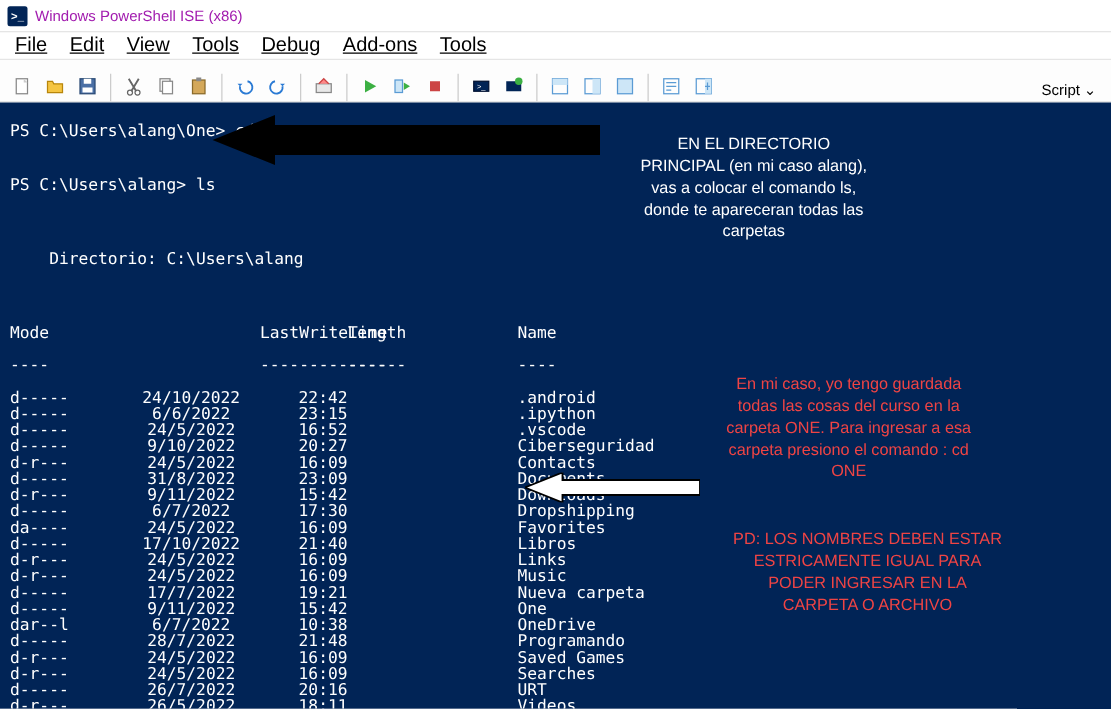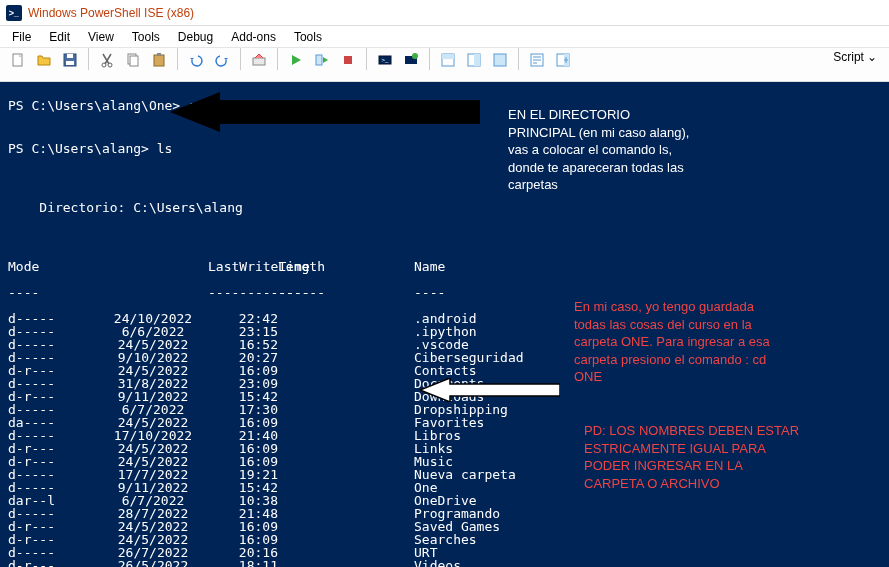--- a/index.html
+++ b/index.html
@@ -1,31 +1,31 @@
 <!DOCTYPE html>
 <html><head>
 <meta charset="utf-8">
 <style>
 * { margin: 0; padding: 0; box-sizing: border-box; }
 body { font-family: "Segoe UI", Tahoma, sans-serif; font-size: 12px; background: #fff; width: 889px; height: 567px; overflow: hidden; }
 .titlebar { background: #fff; border-bottom: 1px solid #ddd; height: 26px; display: flex; align-items: center; padding: 0 6px; gap: 6px; }
 .titlebar .icon-ps { width: 16px; height: 16px; background: #012456; border-radius: 2px; display: flex; align-items: center; justify-content: center; color: #fff; font-size: 9px; font-weight: bold; }
-.titlebar .title { font-size: 12px; color: #c2410c; }
+.titlebar .title { font-size: 12px; color: #a21caf; }
 .menubar { background: #fff; height: 22px; display: flex; align-items: center; padding: 0 4px; gap: 2px; border-bottom: 1px solid #e5e5e5; }
-.menubar .menu-item { padding: 2px 8px; font-size: 12px; cursor: default; }
-.toolbar { background: #fdfdfd; height: 34px; display: flex; align-items: flex-start; padding: 0 6px; gap: 2px; border-bottom: 1px solid #ddd; }
+.menubar .menu-item { padding: 2px 8px; font-size: 16px; cursor: default; text-decoration: underline; }
+.toolbar { background: #fdfdfd; height: 34px; display: flex; align-items: flex-end; padding: 0 6px; gap: 2px; border-bottom: 1px solid #ddd; }
 .toolbar .tbtn { width: 24px; height: 24px; display: flex; align-items: center; justify-content: center; cursor: default; border-radius: 2px; }
 .toolbar .sep { width: 1px; height: 22px; background: #ccc; margin: 0 4px; }
 .toolbar-right { margin-left: auto; display: flex; align-items: center; gap: 4px; font-size: 12px; }
 .toolbar-right .dropdown { display: flex; align-items: center; gap: 3px; padding: 2px 6px; }
 .console { background: #012456; color: #fff; font-family: Consolas, "Lucida Console", monospace; font-size: 13px; line-height: 1.0; padding: 4px 8px; height: 485px; overflow: hidden; position: relative; white-space: pre; }
 .console .prompt-line { color: #fff; }
 .console .header-row { color: #fff; }
 .console .dash-row { color: #fff; }
-.annotation-box { position: absolute; color: #fff; font-family: "Segoe UI", Tahoma, sans-serif; font-size: 13px; line-height: 1.35; white-space: normal; }
+.annotation-box { position: absolute; color: #fff; font-family: "Segoe UI", Tahoma, sans-serif; font-size: 13px; line-height: 1.35; white-space: normal; text-align: center; }
 .annotation-red { color: #ef4444; }
 .arrow-svg { position: absolute; }
 svg.ico { width: 16px; height: 16px; }
 .row { display: flex; }
 .c-mode { width: 90px; }
 .c-date { width: 110px; text-align: center; }
 .c-time { width: 70px; text-align: right; }
 .c-len { width: 100px; text-align: left; }
 .c-name { padding-left: 8px; margin-left: 28px; }
 </style>

